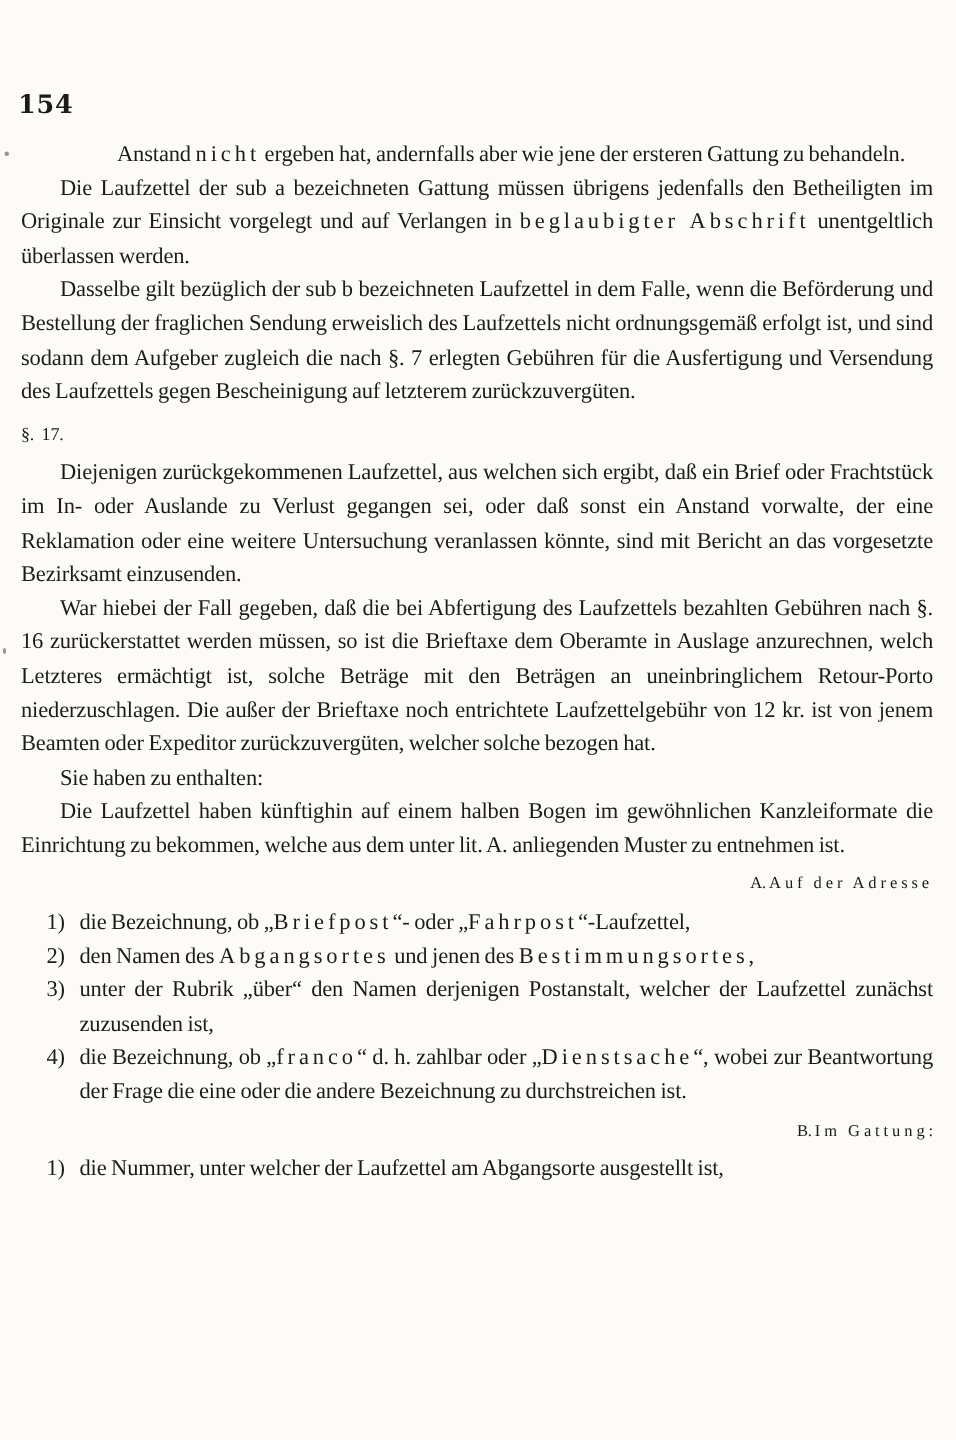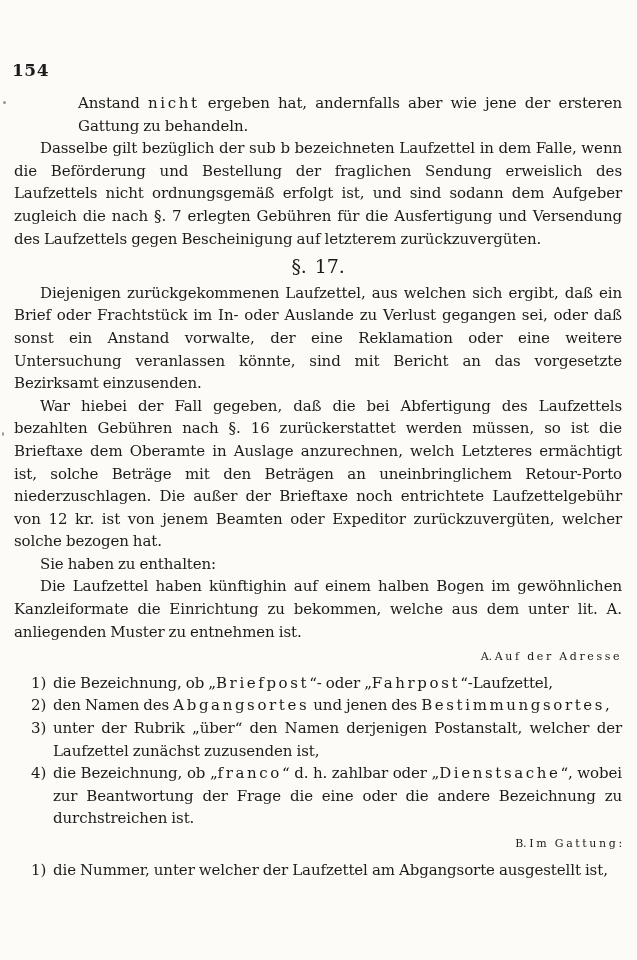--- a/index.html
+++ b/index.html
@@ -13,27 +13,27 @@
   .page-number{
     position:absolute;left:12px;top:60px;
     font-size:17px;font-weight:bold;letter-spacing:.5px;
   }
   .page-body{
     position:absolute;left:14px;top:92px;width:608px;
   }
   .block{
     font-size:15px;line-height:22.6px;
     text-align:justify;
-    letter-spacing:-.1px;word-spacing:-.6px;
+    letter-spacing:-.1px;word-spacing:-.6px;font-family:Liberation Serif, serif;
   }
   .continuation{margin-left:64px;}
   .paragraph{text-indent:26px;}
   .section-heading{
-    text-align:center;text-indent:0;
-    font-size:19px;margin:5px 0 4px 0;word-spacing:2px;
+    text-indent:0;
+    font-size:12px;margin:5px 0 4px 0;word-spacing:2px;
   }
   .subheading{
     text-align:right;text-indent:0;
     font-size:11px;margin:3px 0;
   }
   .list-item{position:relative;padding-left:39px;text-indent:0;}
   .list-item .marker{position:absolute;left:17px;top:0;}
   .gesperrt{letter-spacing:2.6px;}
   .speckle{
     position:absolute;width:3px;height:3px;border-radius:50%;
@@ -45,20 +45,21 @@
 </head>
 <body>
 
 <div class="page-number">154</div>
 
 <div class="speckle s1"></div>
 <div class="speckle s2"></div>
 
 <main class="page-body">
     <div class="block continuation"><span>Anstand </span><span class="gesperrt">nicht</span><span> ergeben hat, andernfalls aber wie jene der ersteren Gattung zu behandeln.</span></div>
+    <div class="block paragraph"><span>Die Laufzettel der sub a bezeichneten Gattung müssen übrigens jedenfalls den Betheiligten im Originale zur Einsicht vorgelegt und auf Verlangen in </span><span class="gesperrt">beglaubigter Abschrift</span><span> unentgeltlich überlassen werden.</span></div>
     <div class="block paragraph"><span>Dasselbe gilt bezüglich der sub b bezeichneten Laufzettel in dem Falle, wenn die Beförderung und Bestellung der fraglichen Sendung erweislich des Laufzettels nicht ordnungsgemäß erfolgt ist, und sind sodann dem Aufgeber zugleich die nach §. 7 erlegten Gebühren für die Ausfertigung und Versendung des Laufzettels gegen Bescheinigung auf letzterem zurückzuvergüten.</span></div>
     <div class="block section-heading"><span>§. 17.</span></div>
     <div class="block paragraph"><span>Diejenigen zurückgekommenen Laufzettel, aus welchen sich ergibt, daß ein Brief oder Frachtstück im In- oder Auslande zu Verlust gegangen sei, oder daß sonst ein Anstand vorwalte, der eine Reklamation oder eine weitere Untersuchung veranlassen könnte, sind mit Bericht an das vorgesetzte Bezirksamt einzusenden.</span></div>
     <div class="block paragraph"><span>War hiebei der Fall gegeben, daß die bei Abfertigung des Laufzettels bezahlten Gebühren nach §. 16 zurückerstattet werden müssen, so ist die Brieftaxe dem Oberamte in Auslage anzurechnen, welch Letzteres ermächtigt ist, solche Beträge mit den Beträgen an uneinbringlichem Retour-Porto niederzuschlagen.  Die außer der Brieftaxe noch entrichtete Laufzettelgebühr von 12 kr. ist von jenem Beamten oder Expeditor zurückzuvergüten, welcher solche bezogen hat.</span></div>
     <div class="block paragraph"><span>Sie haben zu enthalten:</span></div>
     <div class="block paragraph"><span>Die Laufzettel haben künftighin auf einem halben Bogen im gewöhnlichen Kanzleiformate die Einrichtung zu bekommen, welche aus dem unter lit. A. anliegenden Muster zu entnehmen ist.</span></div>
     <div class="block subheading"><span>A. </span><span class="gesperrt">Auf der Adresse</span></div>
     <div class="block list-item"><span class="marker">1)</span><span>die Bezeichnung, ob „</span><span class="gesperrt">Briefpost</span><span>“- oder „</span><span class="gesperrt">Fahrpost</span><span>“-Laufzettel,</span></div>
     <div class="block list-item"><span class="marker">2)</span><span>den Namen des </span><span class="gesperrt">Abgangsortes</span><span> und jenen des </span><span class="gesperrt">Bestimmungsortes</span><span>,</span></div>
     <div class="block list-item"><span class="marker">3)</span><span>unter der Rubrik „über“ den Namen derjenigen Postanstalt, welcher der Laufzettel zunächst zuzusenden ist,</span></div>

